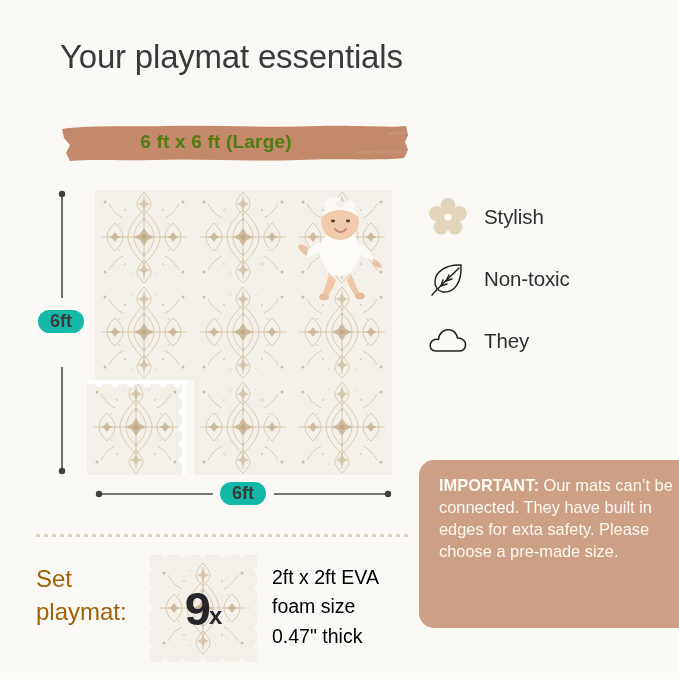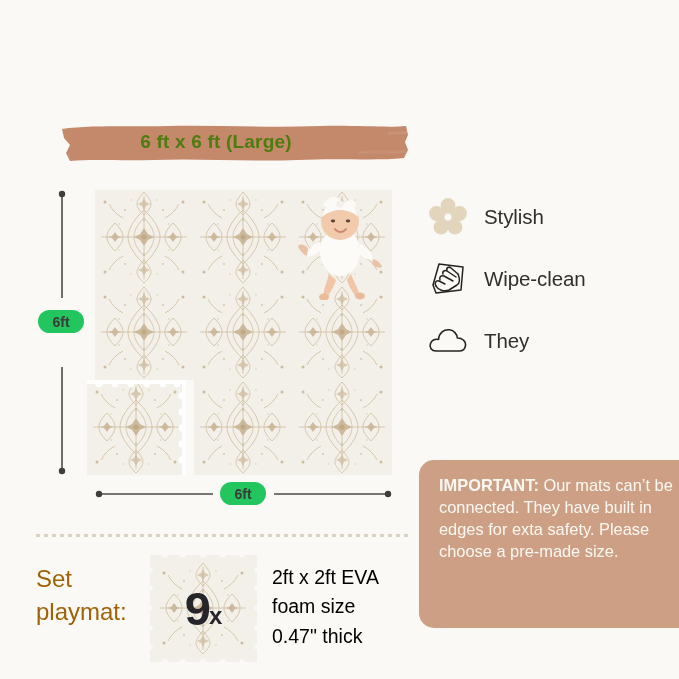--- a/index.html
+++ b/index.html
@@ -82,23 +82,23 @@
     left: 57px; top: 190px;
     width: 10px; height: 285px;
   }
   .dim-h {
     position: absolute;
     left: 95px; top: 488px;
     width: 297px; height: 12px;
   }
   .dim-pill {
     position: absolute;
-    background: #22c55e;
+    background: #14b8a6;
     border-radius: 12px;
-    font-size: 14px;
+    font-size: 18px;
     font-weight: bold;
     color: #3a3a38;
     display: flex; align-items: center; justify-content: center;
   }
   .dim-pill.v { left: 38px; top: 310px; width: 46px; height: 23px; }
   .dim-pill.h { left: 220px; top: 482px; width: 46px; height: 23px; }
 
   
   .features {
     position: absolute;
@@ -179,20 +179,21 @@
     line-height: 1.5;
     color: #000000;
     width: 180px;
   }
 </style>
 </head>
 <body>
 
 <div class="page">
 
+  <div class="page-title">Your playmat essentials</div>
 
   <div class="banner">
     <svg width="352" height="44" viewBox="0 0 352 44">
       <path d="M4,9 C30,5 70,7 110,6 C160,5 210,8 262,6 C300,5 330,8 348,6
                L350,15 L347,22 L350,30 L346,38
                C320,41 280,38 240,40 C190,42 140,38 96,40
                C62,41 34,39 12,41 L8,33 L12,25 L6,18 Z" fill="#c4886a"></path>
       <path d="M330,12 C338,11 344,12 349,11 L349,14 C343,15 337,14 330,15 Z" fill="#cf9d83" opacity="0.55"></path>
       <path d="M300,31 C318,30 335,31 348,30 L348,33 C334,34 316,33 300,34 Z" fill="#cf9d83" opacity="0.45"></path>
     </svg>
@@ -372,34 +373,31 @@
               <circle cx="13" cy="30" r="7.4"></circle>
             <circle cx="8.5" cy="16.5" r="7.4"></circle>
             <circle cx="20" cy="20" r="9"></circle>
           </g>
           <circle cx="20" cy="20" r="3.6" fill="#faf9f5"></circle>
         </svg>
       </span>
       <span class="feature-label">Stylish</span>
     </div>
 
-
     <div class="feature-row">
       <span class="feature-icon">
         <svg width="40" height="40" viewBox="0 0 40 40" fill="none" stroke="#23231f" stroke-width="1.5" stroke-linecap="round" stroke-linejoin="round">
-          <path d="M11 5 L35 8 L33 31 L8 34 L5 26 Z"></path>
-          <path d="M8 27 C6 24 8 21 11 22 L17 25"></path>
-          <path d="M12 21 C11 18 13 16 16 17 L25 22"></path>
-          <path d="M15 15 C14 12 17 11 19 12 L28 18"></path>
-          <path d="M19 11 C18 9 21 7 23 9 L30 15"></path>
-          <path d="M8 27 C10 31 16 33 21 31 L29 26 C32 24 32 20 30 15"></path>
+          <path d="M33 6 C18 5 7 13 7 23 C7 28 10 32 15 33 C26 34 34 24 33 6 Z"></path>
+          <path d="M4 36 C10 29 20 20 31 9"></path>
+          <path d="M18 22 L24 20 M18 22 L21 16 M13 27 L19 25 M13 27 L15 21"></path>
         </svg>
       </span>
-      <span class="feature-label">Wipe-clean</span>
-    </div>
+      <span class="feature-label">Non-toxic</span>
+    </div>
+
 
     <div class="feature-row">
       <span class="feature-icon">
         <svg width="40" height="40" viewBox="0 0 40 40" fill="none" stroke="#23231f" stroke-width="1.6" stroke-linecap="round" stroke-linejoin="round">
           <path d="M8 30 C3.5 30 1 26.5 2.5 22.5 C3.8 19 7.5 17.5 10.5 18.5
                    C11 12 16 8 21.5 8.8 C26 9.4 29 13 29.3 17
                    C34 16.8 38 20 37.5 24.6 C37.1 28 34.4 30 31 30 Z"></path>
         </svg>
       </span>
       <span class="feature-label">They</span>

